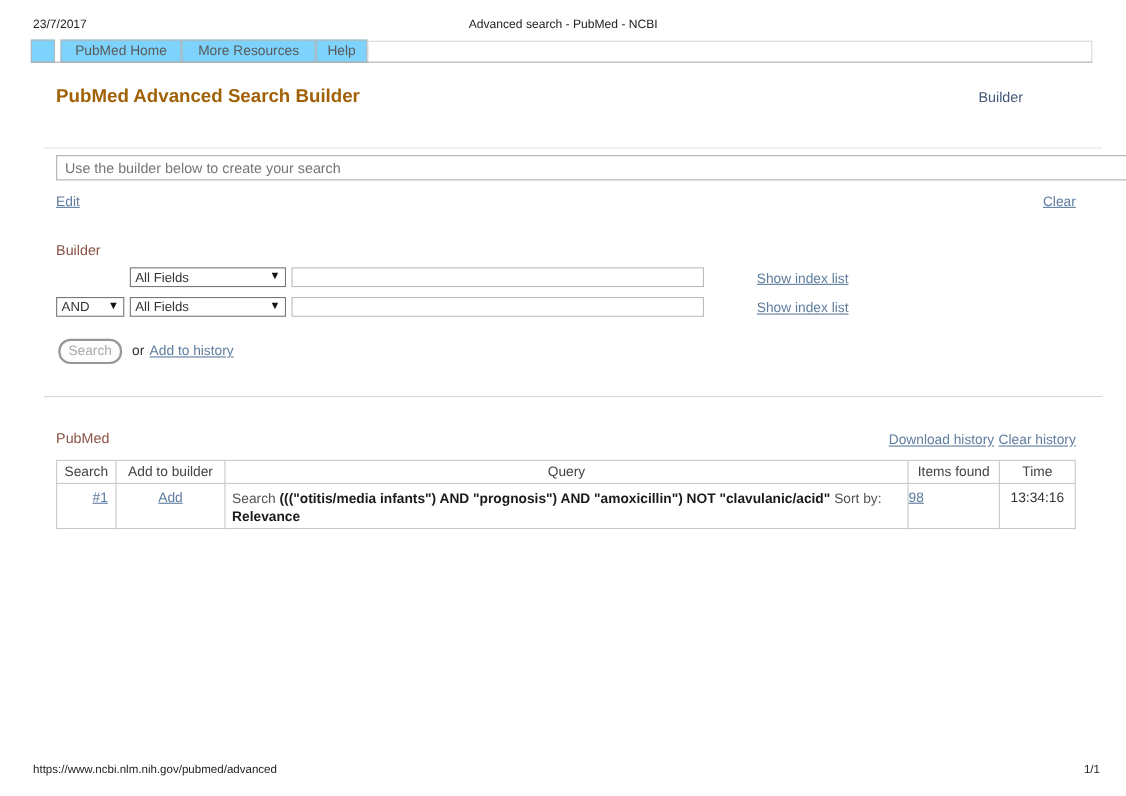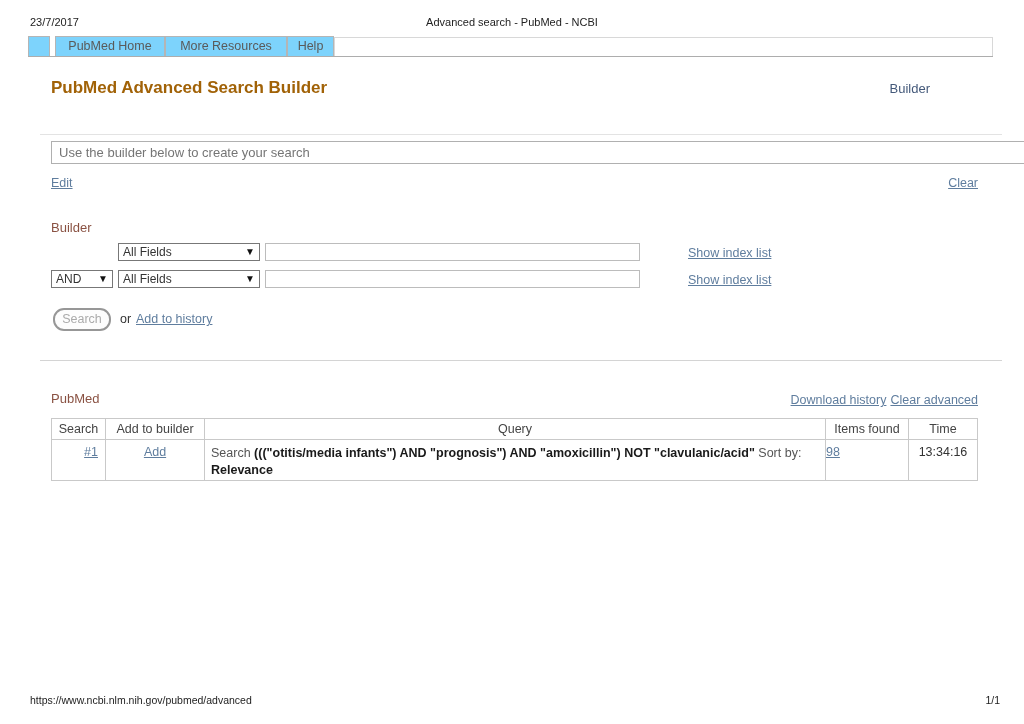--- a/index.html
+++ b/index.html
@@ -157,21 +157,21 @@
 <input class="abs term-input term-2" value="" style="">
 <span class="abs lnk idx-2">Show index list</span>
 
 <div class="abs search-button">Search</div>
 <span class="abs or-text">or</span>
 <span class="abs lnk add-history-link">Add to history</span>
 
 <div class="abs mid-rule"></div>
 
 <div class="abs section-heading history-heading">PubMed</div>
-<div class="abs history-links"><span class="lnk">Download history</span><span class="lnk">Clear advanced</span></div>
+<div class="abs history-links"><span class="lnk">Download history</span><span class="lnk">Clear history</span></div>
 
 <table class="history">
   <colgroup>
     <col class="col-search">
       <col class="col-add">
       <col class="col-query">
       <col class="col-items">
       <col class="col-time">
   </colgroup>
   <tbody>

